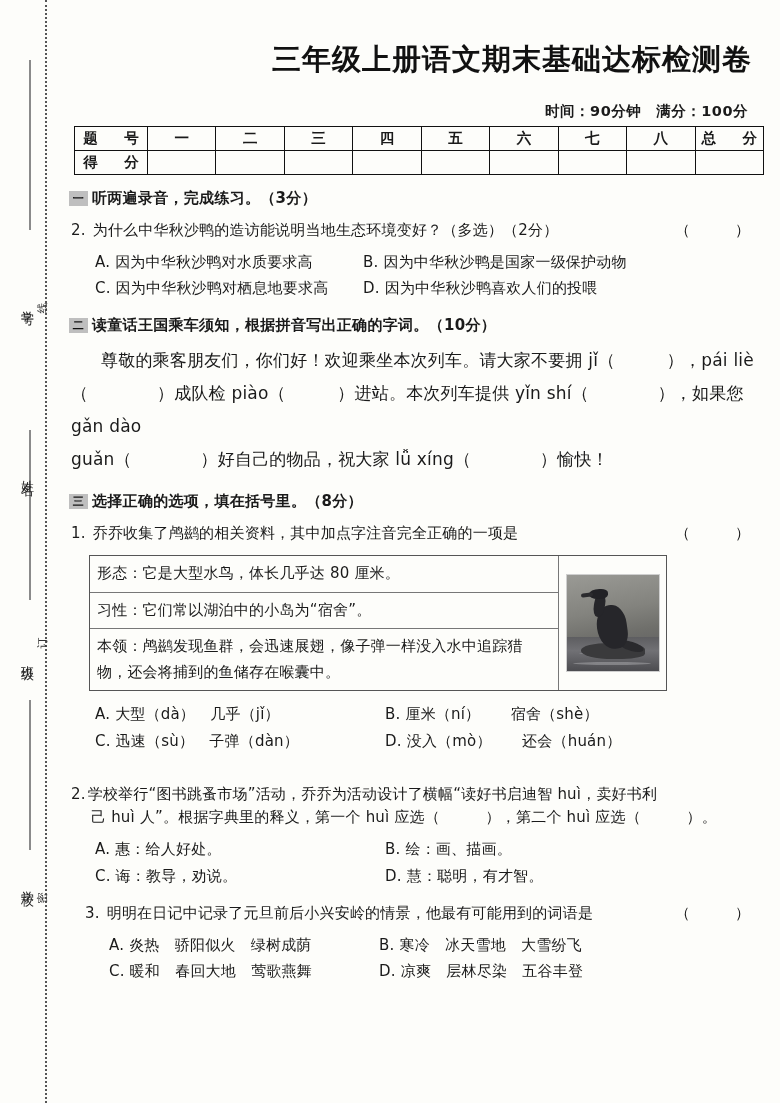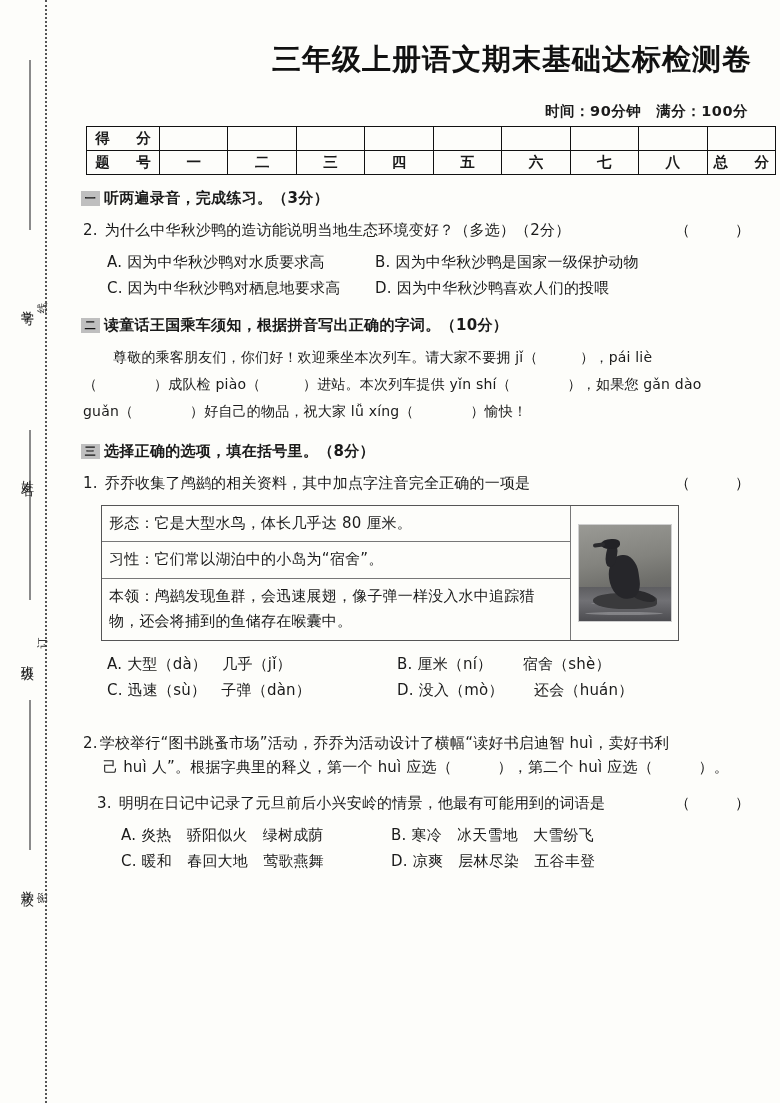--- a/index.html
+++ b/index.html
@@ -33,21 +33,21 @@
     position:absolute;left:18px;
     writing-mode:vertical-rl;
     text-orientation:upright;
     font-size:13px;
     letter-spacing:3px;
     color:#222;
     font-family:"DejaVu Sans","Liberation Sans",sans-serif;
   }
 
   
-  .content{position:absolute;left:73px;right:18px;top:0;}
+  .content{position:absolute;left:61px;right:18px;top:0;}
 
   .title{
     text-align:right;
     font-size:29px;
     font-weight:bold;
     letter-spacing:1px;
     margin:0;
     padding:44px 10px 0 0;
     line-height:1.1;
     color:#111;
@@ -118,21 +118,21 @@
   .opts{
     margin:7px 0 0 34px;
     font-size:15px;
     line-height:1.75;
     letter-spacing:0.2px;
   }
   .opts .row{display:block;}
   .opt{display:inline-block;}
   .para{
     margin:9px 0 0 10px;
-    font-size:14px;
+    font-size:17px;
     line-height:1.95;
     letter-spacing:0.2px;
   }
   .para .ind{display:inline-block;width:30px;}
 
   
   .infowrap{
     margin:10px 0 0 28px;
     display:flex;
     width:578px;
@@ -224,42 +224,42 @@
 
   <div class="content">
 
     <h1 class="title">三年级上册语文期末基础达标检测卷</h1>
 
     <div class="meta">时间：90分钟　满分：100分</div>
 
     <table class="score">
       <tbody>
           <tr>
-        <td class="hdr">得　分</td>
-        <td></td>
-        <td></td>
-        <td></td>
-        <td></td>
-        <td></td>
-        <td></td>
-        <td></td>
-        <td></td>
-        <td></td>
-      </tr>
-      <tr>
         <td class="hdr">题　号</td>
         <td>一</td>
         <td>二</td>
         <td>三</td>
         <td>四</td>
         <td>五</td>
         <td>六</td>
         <td>七</td>
         <td>八</td>
         <td>总　分</td>
+      </tr>
+      <tr>
+        <td class="hdr">得　分</td>
+        <td></td>
+        <td></td>
+        <td></td>
+        <td></td>
+        <td></td>
+        <td></td>
+        <td></td>
+        <td></td>
+        <td></td>
       </tr>
     </tbody>
       </table>
 
     <div class="sec">
       <span class="sec-badge">一</span>
       <span>听两遍录音，完成练习。</span>
       <span>（3分）</span>
     </div>
 
@@ -338,20 +338,28 @@
       <span class="row">
         <span class="opt" style="width:290px">C. 迅速（sù）　子弹（dàn）</span><span class="opt">D. 没入（mò）　　还会（huán）</span>
       </span>
     </div>
 
     <div class="q" style="margin-top:29px">
       <span class="num">2.</span><span>学校举行“图书跳蚤市场”活动，乔乔为活动设计了横幅“读好书启迪智 huì，卖好书利</span>
       <div style="margin-left:20px"><span>己 huì 人”。根据字典里的释义，第一个 huì 应选（　　　），第二个 huì 应选（　　　）。</span></div>
     </div>
 
+    <div class="opts">
+      <span class="row">
+        <span class="opt" style="width:290px">A. 惠：给人好处。</span><span class="opt">B. 绘：画、描画。</span>
+      </span>
+      <span class="row">
+        <span class="opt" style="width:290px">C. 诲：教导，劝说。</span><span class="opt">D. 慧：聪明，有才智。</span>
+      </span>
+    </div>
 
     <div class="q" style="margin-top:13px;margin-left:24px">
       <span class="num">3.</span>
       <span>明明在日记中记录了元旦前后小兴安岭的情景，他最有可能用到的词语是</span>
       <span class="gap-r paren">（　　　）</span>
     </div>
 
     <div class="opts" style="margin-left:48px">
       <span class="row">
         <span class="opt" style="width:270px">A. 炎热　骄阳似火　绿树成荫</span><span class="opt">B. 寒冷　冰天雪地　大雪纷飞</span>

